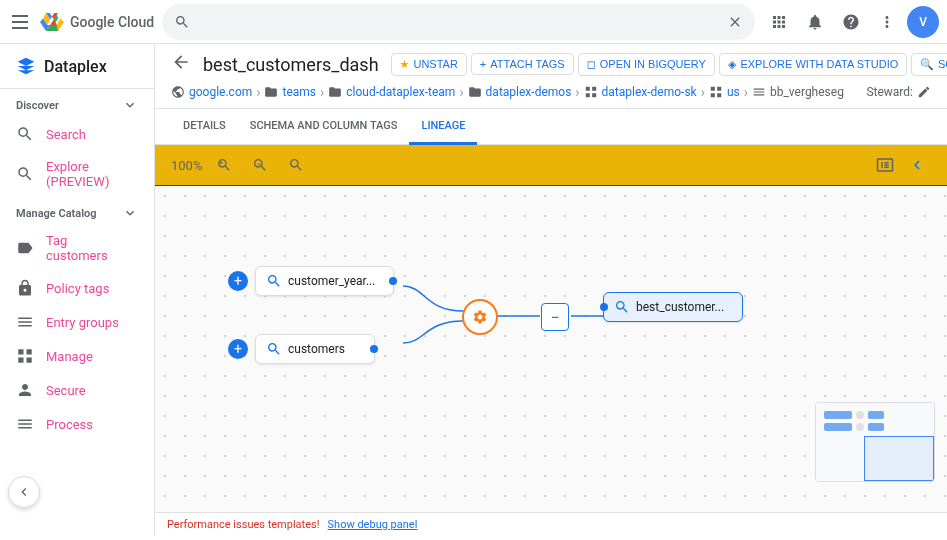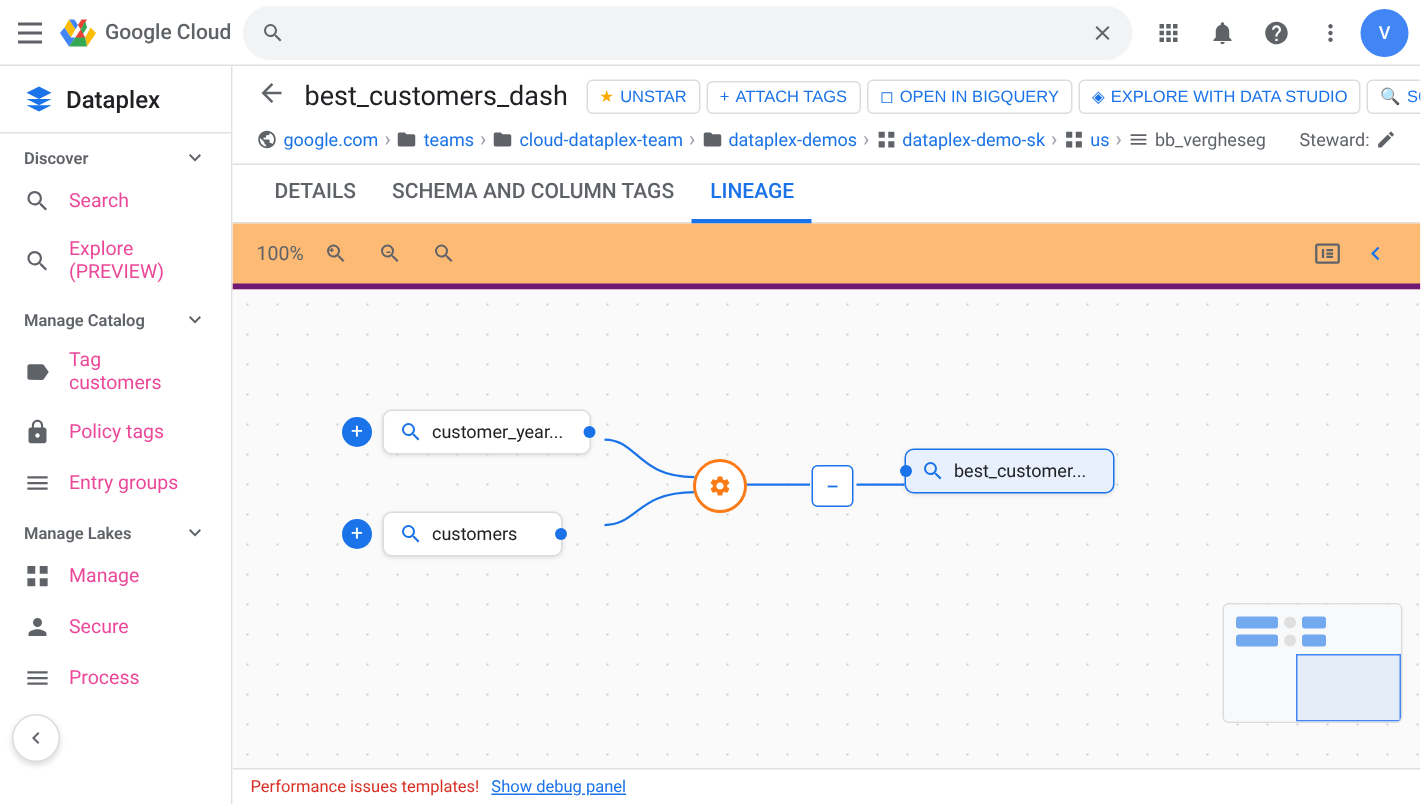--- a/index.html
+++ b/index.html
@@ -136,36 +136,36 @@
 
     
     .tabs {
       display: flex;
       border-bottom: 1px solid #e0e0e0;
       background: #fff;
       padding: 0 16px;
     }
     .tab {
       padding: 10px 12px;
-      font-size: 14px;
+      font-size: 11px;
       font-weight: 500;
       color: #5f6368;
       cursor: pointer;
       border-bottom: 3px solid transparent;
       margin-bottom: -1px;
     }
     .tab.active { color: #1a73e8; border-bottom-color: #1a73e8; }
 
     
     .lineage-toolbar {
       display: flex;
       align-items: center;
       padding: 6px 16px;
-      border-bottom: 4px solid #701a75;
-      background: #fdba74;
+      border-bottom: 1px solid #701a75;
+      background: #eab308;
       gap: 8px;
     }
     .zoom-level { font-size: 13px; color: #5f6368; }
     .toolbar-icon-btn { width: 28px; height: 28px; display: flex; align-items: center; justify-content: center; border-radius: 4px; cursor: pointer; color: #5f6368; font-size: 16px; }
 
     
     .lineage-canvas {
       flex: 1;
       background-color: #fafafa;
       background-image: radial-gradient(circle, #d0d0d0 1px, transparent 1px);
@@ -425,26 +425,20 @@
         </svg>
       <span>Policy tags</span>
     </div>
     <div class="sidebar-item">
       <svg class="sidebar-icon" width="18" height="18" viewBox="0 0 24 24" fill="#5f6368">
           <path d="M3 18h18v-2H3v2zm0-5h18v-2H3v2zm0-7v2h18V6H3z"></path>
         </svg>
       <span>Entry groups</span>
     </div>
 
-    <div class="sidebar-section-header">
-      <span>Manage Lakes</span>
-      <svg width="16" height="16" viewBox="0 0 24 24" fill="#5f6368">
-          <path d="M7.41 8.59L12 13.17l4.59-4.58L18 10l-6 6-6-6 1.41-1.41z"></path>
-        </svg>
-    </div>
     <div class="sidebar-item">
       <svg class="sidebar-icon" width="18" height="18" viewBox="0 0 24 24" fill="#5f6368">
           <path d="M3 3h7v7H3V3zm11 0h7v7h-7V3zM3 14h7v7H3v-7zm11 0h7v7h-7v-7z"></path>
         </svg>
       <span>Manage</span>
     </div>
     <div class="sidebar-item">
       <svg class="sidebar-icon" width="18" height="18" viewBox="0 0 24 24" fill="#5f6368">
           <path d="M12 12c2.21 0 4-1.79 4-4s-1.79-4-4-4-4 1.79-4 4 1.79 4 4 4zm0 2c-2.67 0-8 1.34-8 4v2h16v-2c0-2.66-5.33-4-8-4z"></path>
         </svg>

